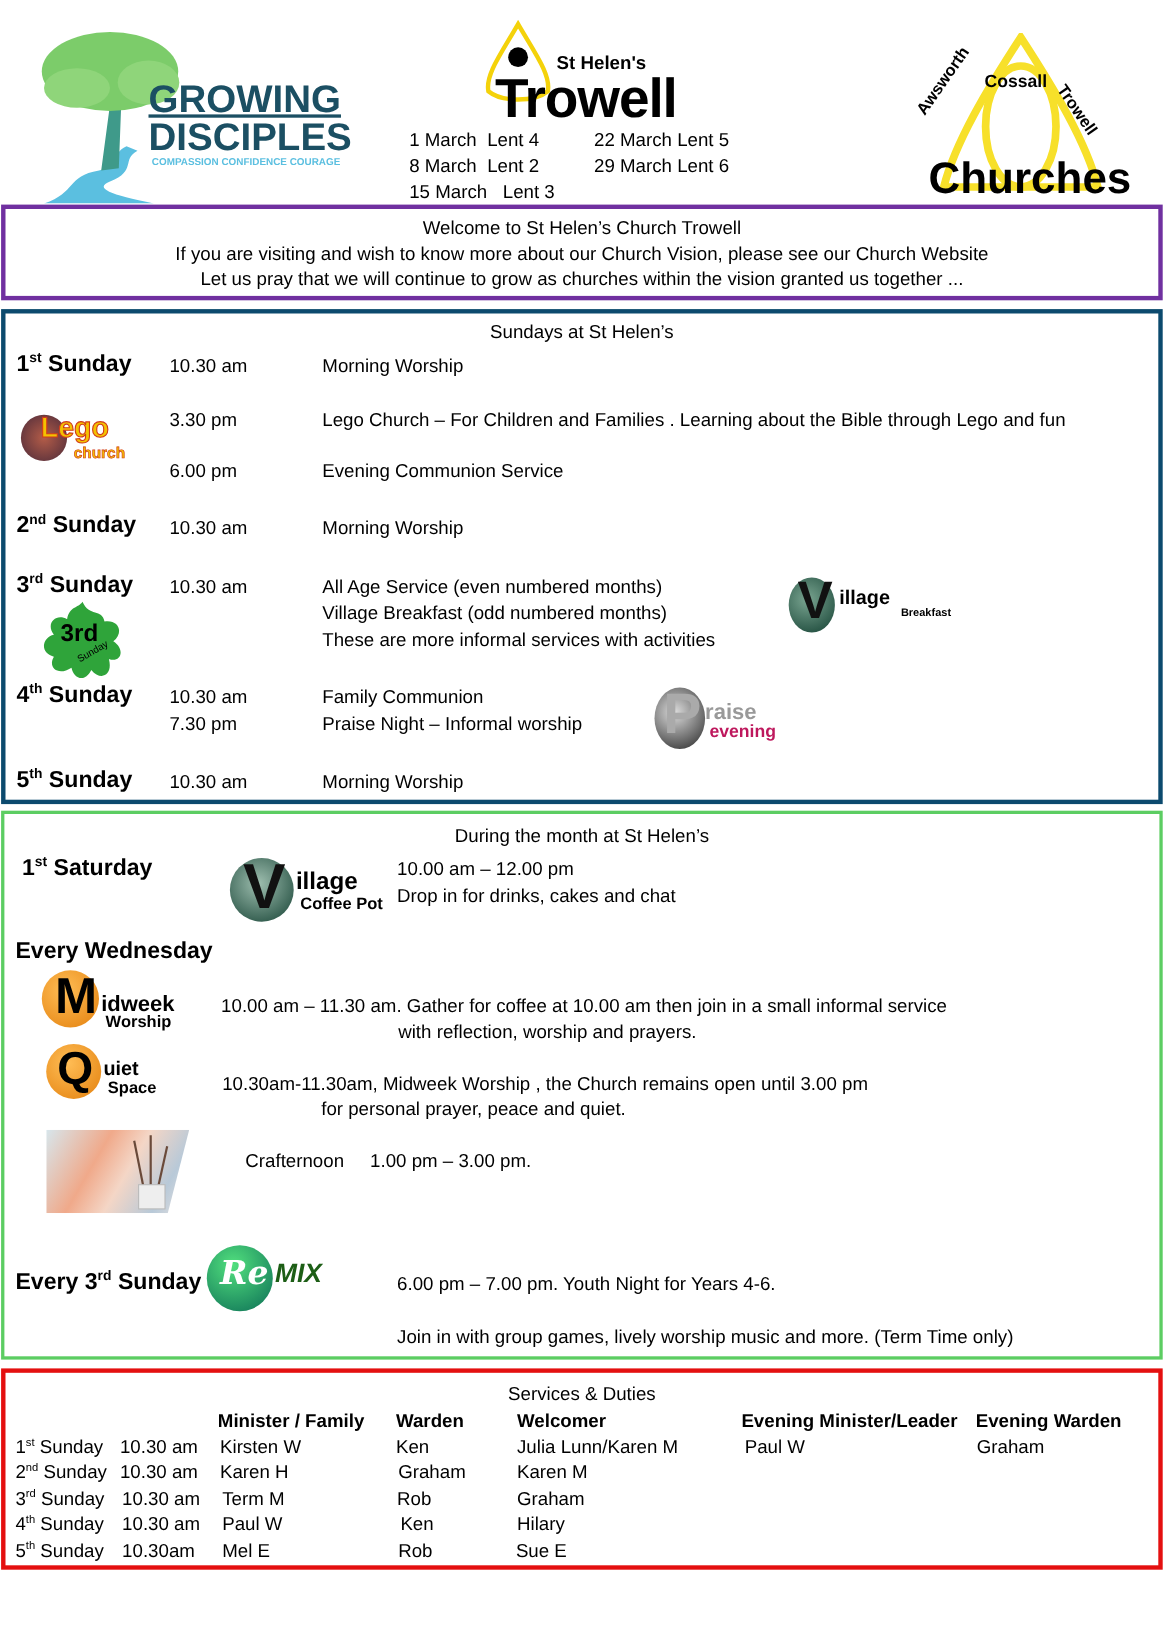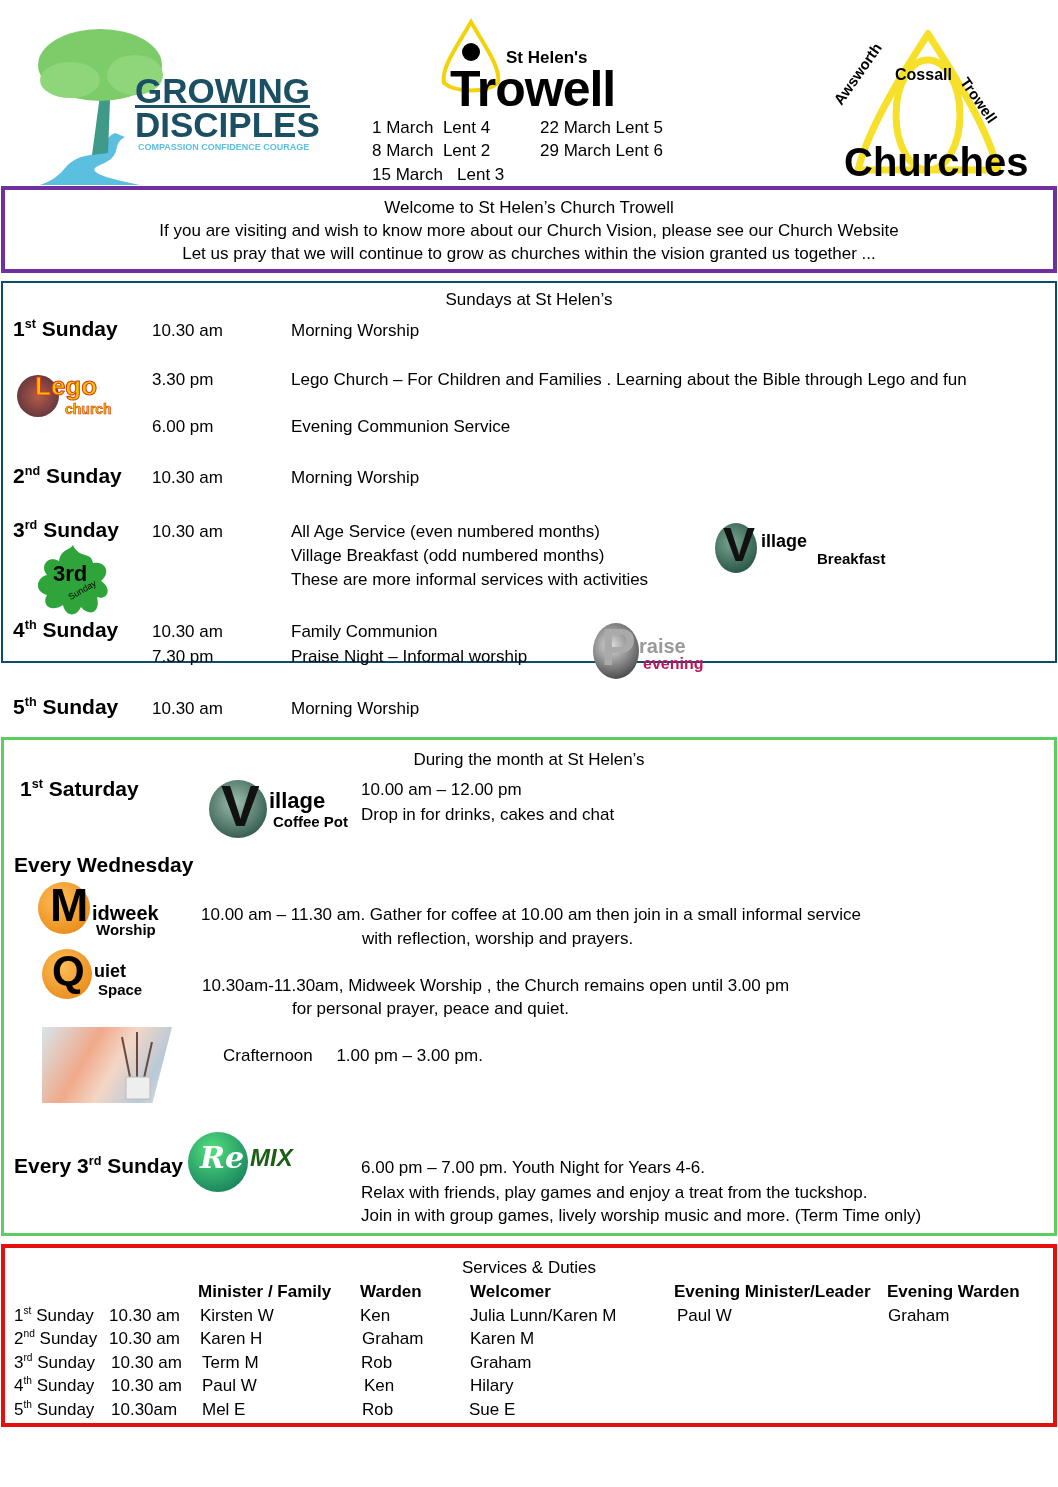--- a/index.html
+++ b/index.html
@@ -2,21 +2,21 @@
 <html><head>
 <meta charset="utf-8">
 <style>
   html,body{margin:0;padding:0;background:#fff;}
   body{width:1058px;height:1487px;position:relative;overflow:hidden;font-family:"Liberation Sans","DejaVu Sans",sans-serif;color:#000;font-size:16px;}
   .abs{position:absolute;white-space:nowrap;}
   .b{font-weight:bold;}
   sup{font-size:0.6em;vertical-align:super;line-height:0;}
   .box{position:absolute;box-sizing:border-box;}
   #box-welcome{left:1px;top:186px;width:1056px;height:87px;border:4px solid #7030a0;}
-  #box-sundays{left:1px;top:281px;width:1056px;height:382px;border:2px solid #0c4a6e;}
+  #box-sundays{left:1px;top:281px;width:1056px;height:450px;border:4px solid #0c4a6e;}
   #box-month{left:1px;top:737px;width:1056px;height:499px;border:3px solid #5ccd62;}
   #box-duties{left:1px;top:1244px;width:1056px;height:183px;border:4px solid #e41010;}
   .center{text-align:center;width:100%;left:0;}
   .sundayhdr{font-size:21px;font-weight:bold;}
   .t{font-size:17px;}
   .logo{position:absolute;}
 </style>
 </head>
 <body>
 
@@ -100,21 +100,21 @@
       <path d="M42 4 C48 18 60 10 62 22 C75 20 80 32 70 40 C82 48 76 60 66 56 C70 72 58 76 50 66 C44 78 34 74 32 64 C20 72 10 64 16 54 C2 50 6 36 16 34 C8 24 18 14 28 20 C30 8 38 10 42 4 Z" fill="#2fa43a"></path>
     </svg>
     <div class="abs b" style="left:22px;top:20px;font-size:22px;">3rd</div>
     <div class="abs" style="left:36px;top:44px;font-size:9px;transform:rotate(-30deg);">Sunday</div>
   </div>
 
   <div class="logo" style="left:712px;top:240px;width:130px;height:52px;">
     <div style="position:absolute;left:0;top:0;width:42px;height:50px;border-radius:50%;background:radial-gradient(circle at 40% 40%,#7aa591,#123f31);"></div>
     <div class="abs b" style="left:8px;top:-6px;font-size:48px;color:#111;">V</div>
     <div class="abs b" style="left:46px;top:8px;font-size:18px;">illage</div>
-    <div class="abs b" style="left:54px;top:27px;font-size:15px;padding-left:48px;">Breakfast</div>
+    <div class="abs b" style="left:54px;top:27px;font-size:10px;padding-left:48px;">Breakfast</div>
   </div>
 
   <div class="abs sundayhdr" style="left:10px;top:335px;"><span>4</span><sup>th</sup> <span>Sunday</span></div>
   <div class="abs t" style="left:149px;top:339px;">10.30 am</div>
   <div class="abs t" style="left:288px;top:339px;">Family Communion</div>
   <div class="abs t" style="left:149px;top:364px;">7.30 pm</div>
   <div class="abs t" style="left:288px;top:364px;">Praise Night – Informal worship</div>
 
   <div class="logo" style="left:590px;top:338px;width:130px;height:60px;">
     <div style="position:absolute;left:0;top:2px;width:46px;height:56px;border-radius:50%;background:radial-gradient(circle at 40% 40%,#ddd,#222);"></div>
@@ -178,21 +178,20 @@
 
   <div class="abs sundayhdr" style="left:10px;top:414px;"><span>Every 3</span><sup>rd</sup><span> Sunday</span></div>
 
   <div class="logo" style="left:184px;top:392px;width:130px;height:62px;">
     <div style="position:absolute;left:0;top:0;width:60px;height:60px;border-radius:50%;background:radial-gradient(circle at 40% 30%,#52e07e,#0b6d55);"></div>
     <div class="abs b" style="left:12px;top:8px;font-size:30px;color:#fff;font-style:italic;font-family:'DejaVu Serif',serif;">Re</div>
     <div class="abs b" style="left:62px;top:12px;font-size:24px;color:#1d5e16;font-style:italic;">MIX</div>
   </div>
 
   <div class="abs t" style="left:357px;top:418px;">6.00 pm – 7.00 pm.  Youth Night for Years 4-6.</div>
-  <div class="abs t" style="left:357px;top:443px;">Relax with friends, play games and enjoy a treat from the tuckshop.</div>
   <div class="abs t" style="left:357px;top:466px;">Join in with group games, lively worship music and more. (Term Time only)</div>
 </div>
 
 <div class="box" id="box-duties">
   <div class="abs center t" style="top:10px;">Services &amp; Duties</div>
 
   <div class="abs t b" style="left:193px;top:34px;">Minister / Family</div>
   <div class="abs t b" style="left:355px;top:34px;">Warden</div>
   <div class="abs t b" style="left:465px;top:34px;">Welcomer</div>
   <div class="abs t b" style="left:669px;top:34px;">Evening Minister/Leader</div>

